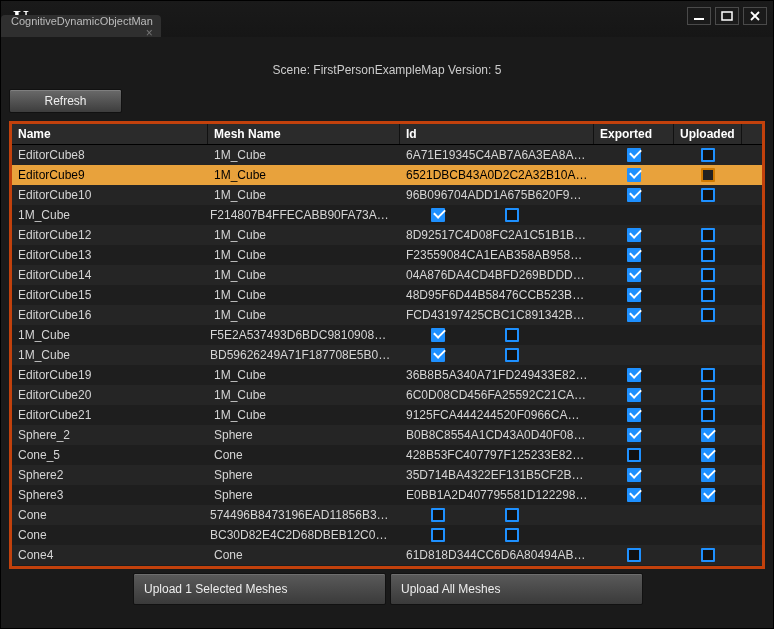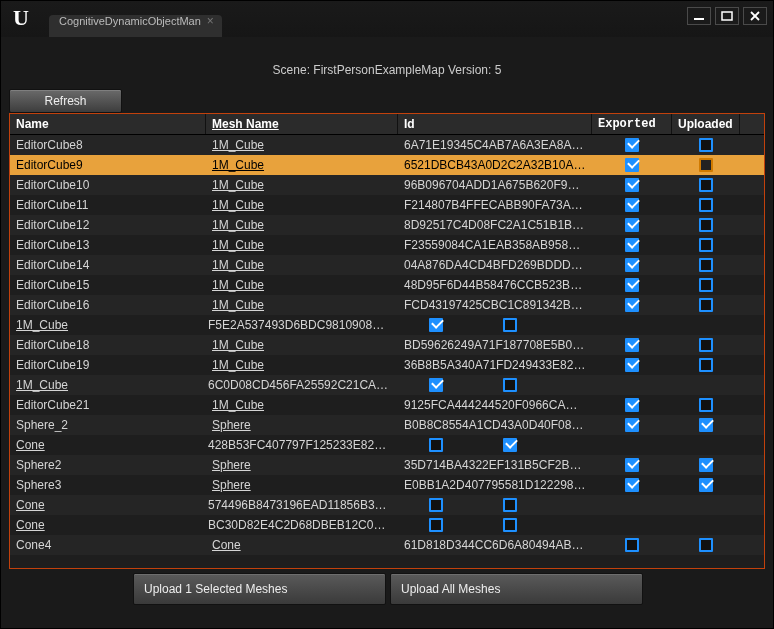--- a/index.html
+++ b/index.html
@@ -49,31 +49,31 @@
     width: 24px;
     height: 18px;
     background: #1a1a1a;
     border: 1px solid #4a4a4a;
     display: flex;
     align-items: center;
     justify-content: center;
   }
   .win-btn svg { display:block; }
   .tab {
-    margin-left: 48px;
     height: 22px;
     background: #2f2f2f;
     border-top-left-radius: 4px;
     border-top-right-radius: 4px;
     display: flex;
-    align-items: flex-start;
+    align-items: flex-end;
     padding: 0 8px 0 10px;
     color: #bbb;
     font-size: 11px;
     position: relative;
+    flex-direction: column;
   }
   .tab-close {
     margin-left: 6px;
     color: #777;
     font-size: 12px;
     line-height: 1;
   }
   .panel {
     padding: 8px;
     height: 592px;
@@ -87,29 +87,30 @@
     padding: 18px 0 12px 0;
   }
   .refresh-btn {
     width: 113px;
     height: 24px;
     background: linear-gradient(#6a6a6a,#3d3d3d);
     border: 1px solid #111;
     color: #eee;
     font-size: 12px;
     border-radius: 2px;
+    margin-bottom: 8px;
     text-align: center;
     line-height: 22px;
     box-shadow: inset 0 1px 0 rgba(255,255,255,0.15);
   }
   .table {
     flex: 1;
     display: flex;
     flex-direction: column;
-    border: 1px solid #c2410c;
+    border: 3px solid #c2410c;
     background: #1e1e1e;
     min-height: 0;
   }
   .thead {
     display: flex;
     background: #2b2b2b;
     border-bottom: 1px solid #000;
   }
   .th, .td {
     padding: 3px 6px;
@@ -117,23 +118,23 @@
     white-space: nowrap;
     text-overflow: ellipsis;
   }
   .th {
     font-weight: bold;
     color: #fff;
     border-right: 1px solid #111;
     font-size: 12px;
   }
   .col-name { width: 196px; flex:0 0 196px;}
-  .col-mesh { width: 192px; flex:0 0 192px;text-decoration:underline;}
+  .col-mesh { width: 192px; flex:0 0 192px;}
   .col-id   { width: 194px; flex:0 0 194px;}
-  .col-exp  { width: 80px; flex:0 0 80px;font-family:Liberation Mono, monospace;}
+  .col-exp  { width: 80px; flex:0 0 80px;}
   .col-upl  { width: 68px; flex:0 0 68px;}
   .tbody {
     flex: 1;
     overflow-y: auto;
     overflow-x: hidden;
   }
   .tr {
     display: flex;
     align-items: center;
     height: 20px;
@@ -275,21 +276,20 @@
             <div class="td col-mesh">1M_Cube</div>
             <div class="td col-id">96B096704ADD1A675B620F9EBD64C0</div>
             <div class="td col-exp check-cell">
               <div class="checkbox checked"></div>
             </div>
             <div class="td col-upl check-cell">
               <div class="checkbox"></div>
             </div>
           </div>
           <div class="tr">
-            <div class="td col-name">EditorCube11</div>
             <div class="td col-mesh">1M_Cube</div>
             <div class="td col-id">F214807B4FFECABB90FA73A82EF5C1</div>
             <div class="td col-exp check-cell">
               <div class="checkbox checked"></div>
             </div>
             <div class="td col-upl check-cell">
               <div class="checkbox"></div>
             </div>
           </div>
           <div class="tr">
@@ -351,21 +351,20 @@
             <div class="td col-mesh">1M_Cube</div>
             <div class="td col-id">F5E2A537493D6BDC9810908961B9B6</div>
             <div class="td col-exp check-cell">
               <div class="checkbox checked"></div>
             </div>
             <div class="td col-upl check-cell">
               <div class="checkbox"></div>
             </div>
           </div>
           <div class="tr">
-            <div class="td col-name">EditorCube18</div>
             <div class="td col-mesh">1M_Cube</div>
             <div class="td col-id">BD59626249A71F187708E5B068DAAB</div>
             <div class="td col-exp check-cell">
               <div class="checkbox checked"></div>
             </div>
             <div class="td col-upl check-cell">
               <div class="checkbox"></div>
             </div>
           </div>
           <div class="tr">
@@ -373,20 +372,21 @@
             <div class="td col-mesh">1M_Cube</div>
             <div class="td col-id">36B8B5A340A71FD249433E829363F5</div>
             <div class="td col-exp check-cell">
               <div class="checkbox checked"></div>
             </div>
             <div class="td col-upl check-cell">
               <div class="checkbox"></div>
             </div>
           </div>
           <div class="tr">
+            <div class="td col-name">EditorCube20</div>
             <div class="td col-mesh">1M_Cube</div>
             <div class="td col-id">6C0D08CD456FA25592C21CA7BA95FA</div>
             <div class="td col-exp check-cell">
               <div class="checkbox checked"></div>
             </div>
             <div class="td col-upl check-cell">
               <div class="checkbox"></div>
             </div>
           </div>
           <div class="tr">
@@ -405,20 +405,21 @@
             <div class="td col-mesh">Sphere</div>
             <div class="td col-id">B0B8C8554A1CD43A0D40F089761F8A</div>
             <div class="td col-exp check-cell">
               <div class="checkbox checked"></div>
             </div>
             <div class="td col-upl check-cell">
               <div class="checkbox checked"></div>
             </div>
           </div>
           <div class="tr">
+            <div class="td col-name">Cone_5</div>
             <div class="td col-mesh">Cone</div>
             <div class="td col-id">428B53FC407797F125233E825919D18</div>
             <div class="td col-exp check-cell">
               <div class="checkbox"></div>
             </div>
             <div class="td col-upl check-cell">
               <div class="checkbox checked"></div>
             </div>
           </div>
           <div class="tr">

